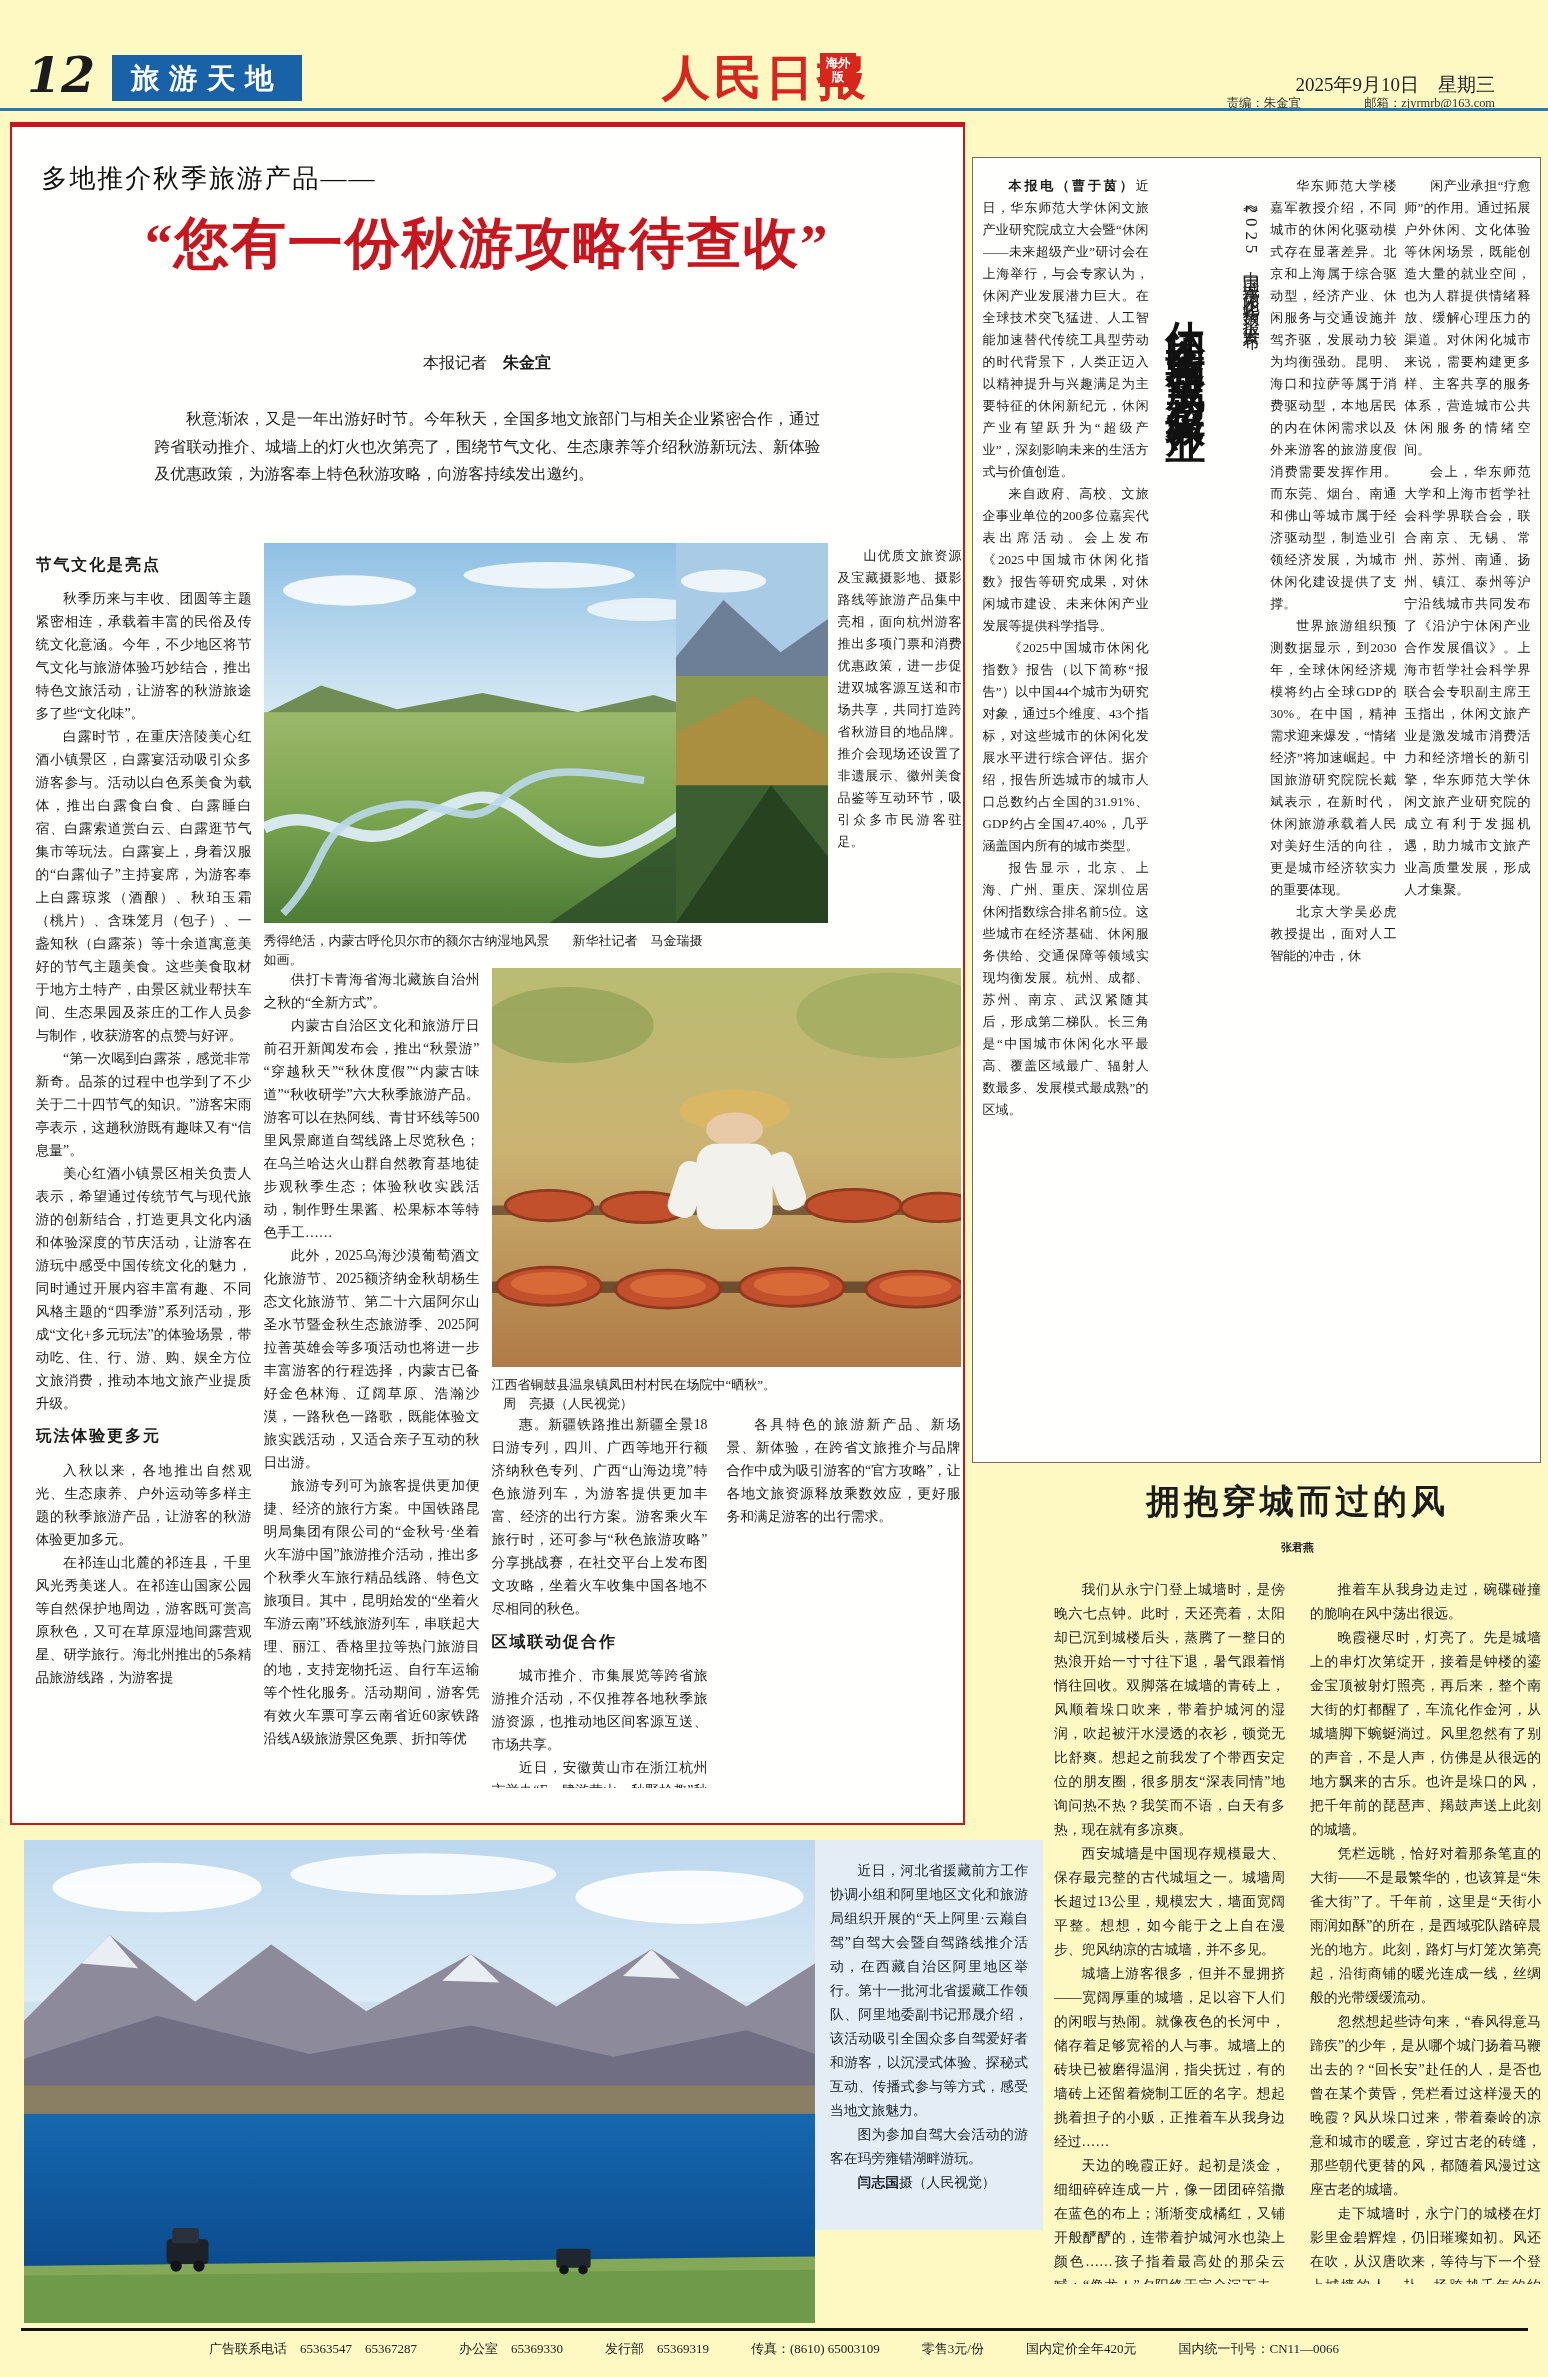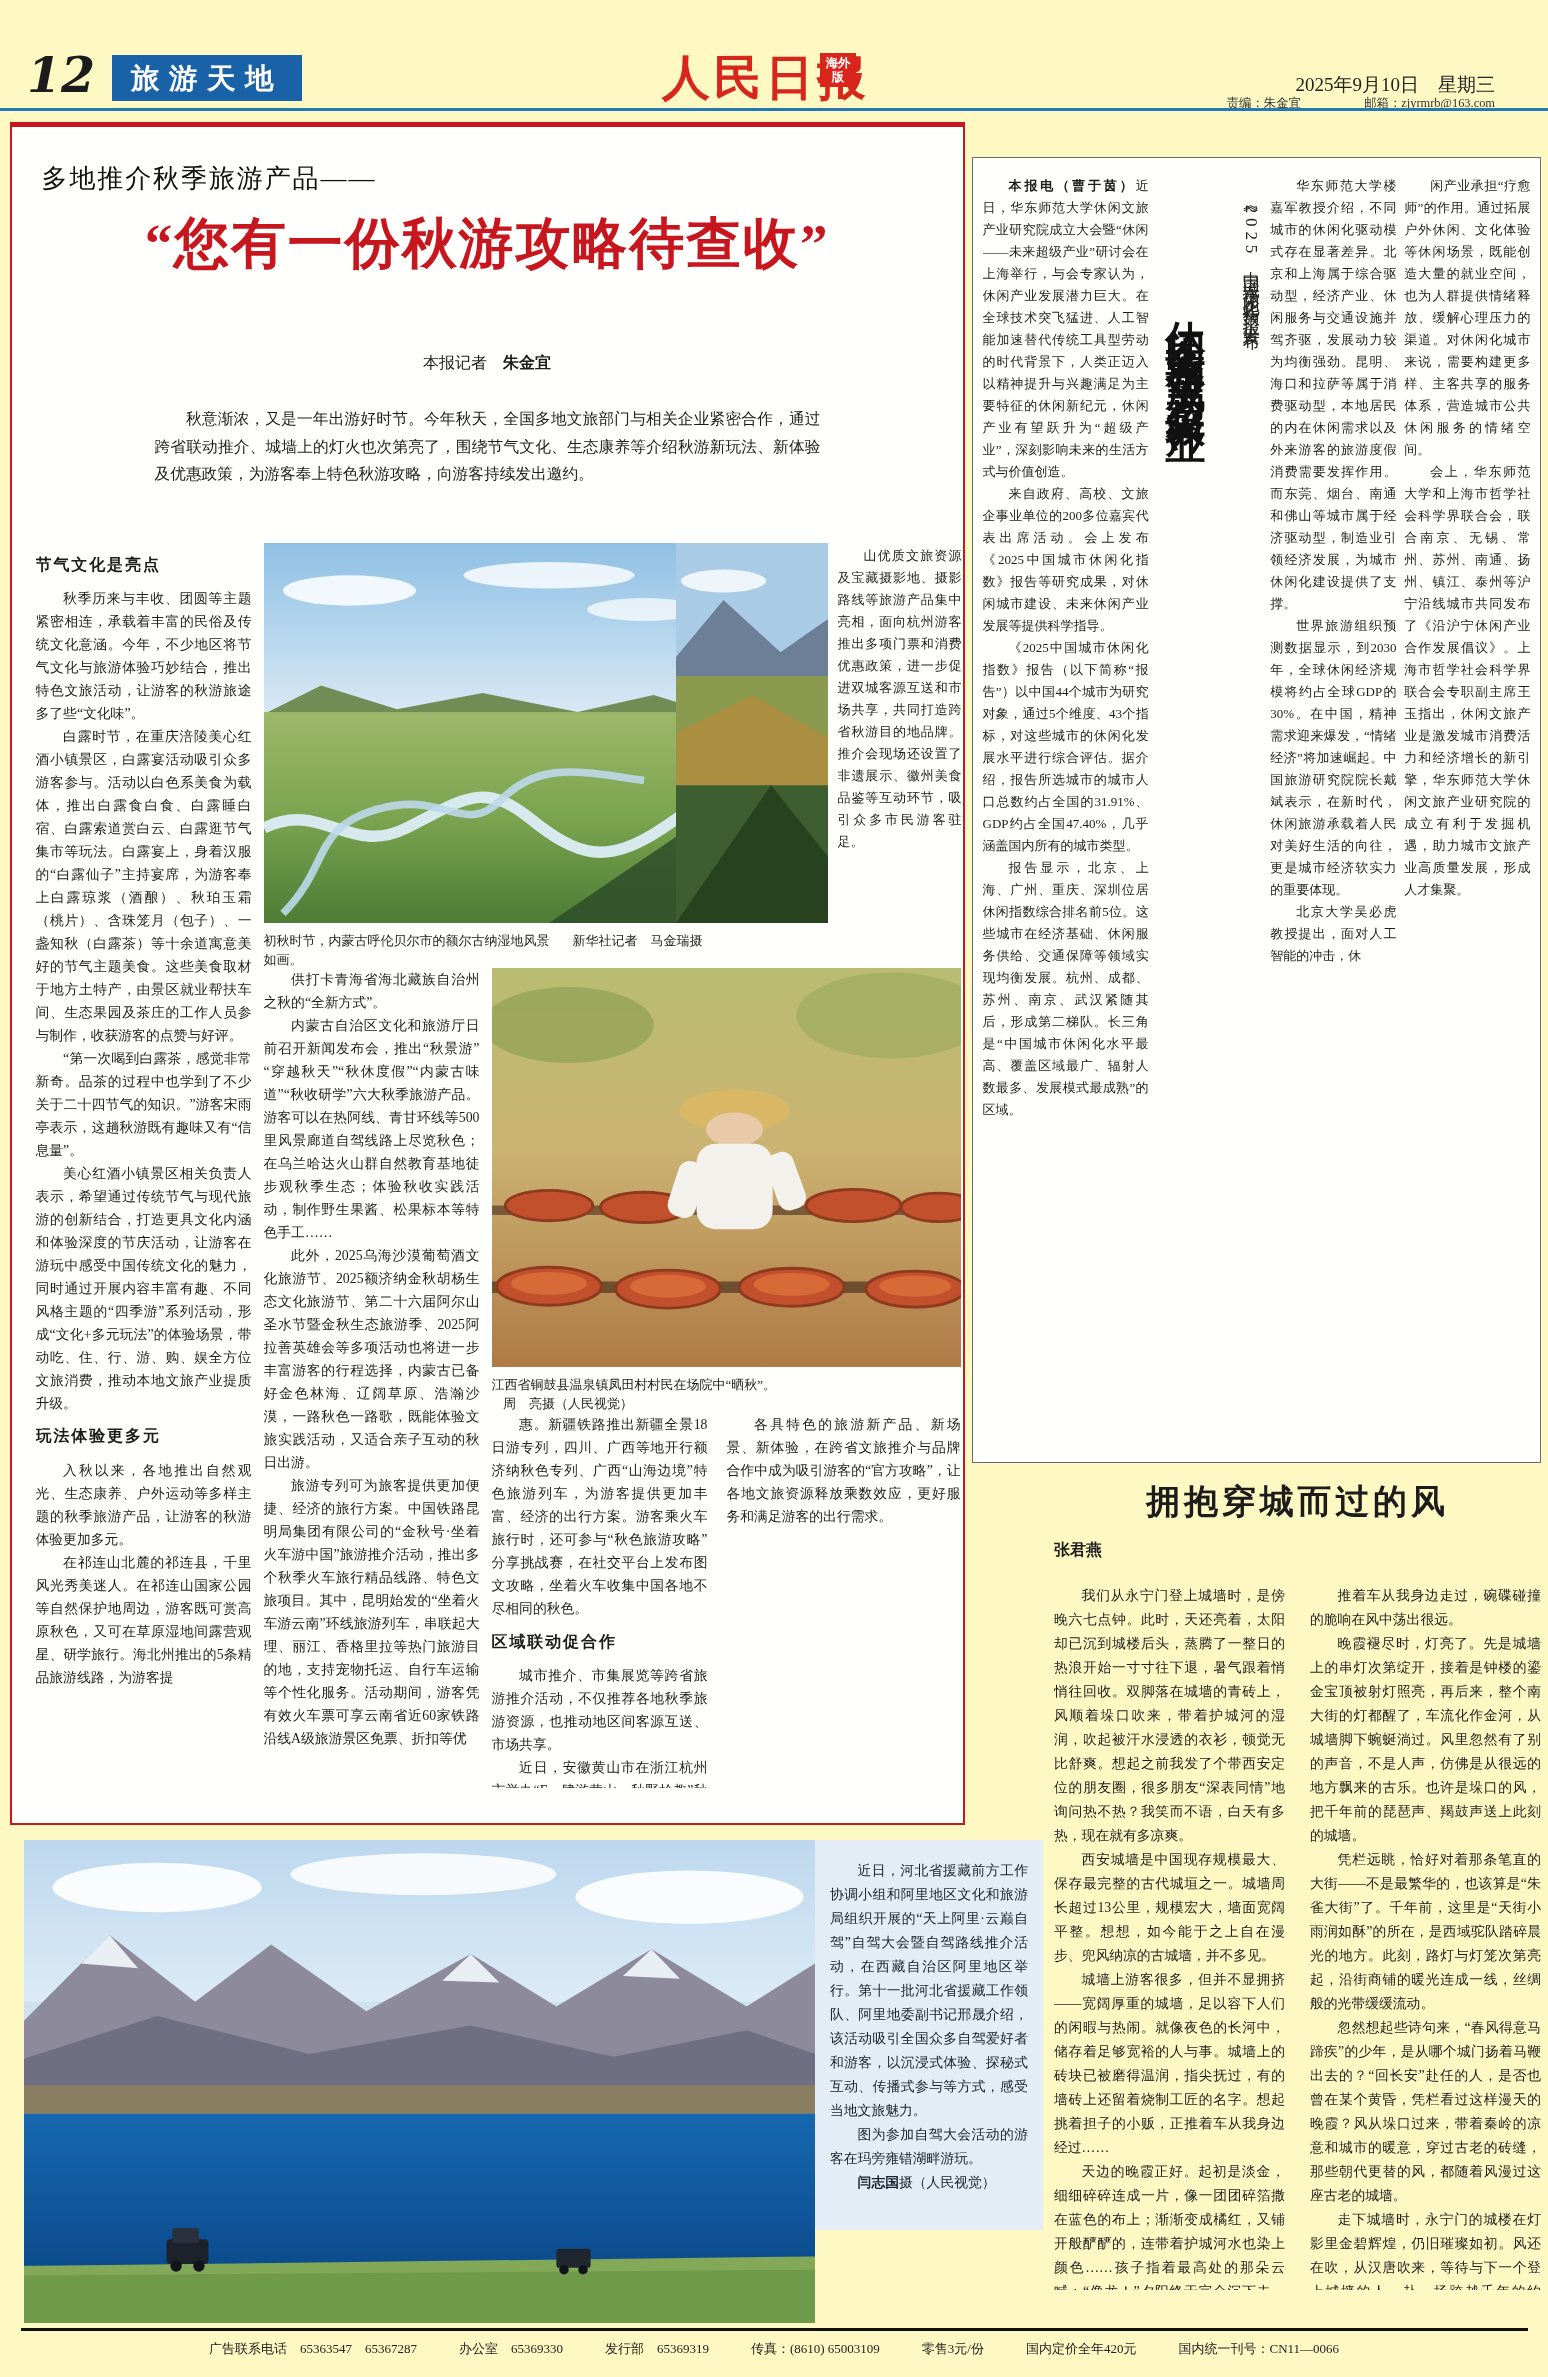--- a/index.html
+++ b/index.html
@@ -40,21 +40,21 @@
   .rb-colB{width:127px;}
   .rb-colC{width:127px;}
   .vtitle-big{writing-mode:vertical-rl;font-size:40px;font-weight:900;letter-spacing:8.6px;
               position:absolute;left:1.9px;top:114px;color:#111;}
   .vtitle-small{writing-mode:vertical-rl;font-size:17px;letter-spacing:4.8px;
                 position:absolute;right:0;top:25px;color:#222;}
   
   .essay{left:1054px;top:1479px;width:487px;height:856px;}
   .essay-title{text-align:center;font-family:"Liberation Sans","DejaVu Sans",sans-serif;
                font-weight:bold;font-size:34px;letter-spacing:3.8px;}
-  .essay-author{font-size:16px;margin-top:15px;font-family:"Liberation Sans",sans-serif;font-weight:bold;}
+  .essay-author{text-align:center;font-size:11px;margin-top:15px;font-family:"Liberation Sans",sans-serif;font-weight:bold;}
   .essay-cols{display:flex;gap:25px;margin-top:23px;}
   .essay-col{width:231px;height:706px;font-size:13.8px;line-height:24px;text-align:justify;overflow:hidden;}
   .essay-col p{margin:0;text-indent:2em;}
   
   .feature-cap{left:815px;top:1840px;width:228px;height:390px;background:#e4edf5;box-sizing:border-box;
                padding:19px 15px;font-size:13.8px;line-height:24px;text-align:justify;color:#16202c;overflow:hidden;}
   .feature-cap p{margin:0;text-indent:2em;}
   .feature-cap .credit-line{text-indent:2em;}
   .feature-cap b{font-family:"Liberation Sans",sans-serif;}
   
@@ -116,21 +116,21 @@
         <ellipse cx="300" cy="34" rx="90" ry="14" fill="#ffffff" opacity="0.8"></ellipse>
         <ellipse cx="400" cy="70" rx="60" ry="12" fill="#ffffff" opacity="0.7"></ellipse>
         <polygon points="0,180 60,150 140,175 230,158 330,178 410,160 462,176 462,200 0,200" fill="#6f8d55"></polygon>
         <rect y="178" width="462" height="222" fill="url(#grass1)"></rect>
         <path d="M0,300 C60,270 90,330 150,300 S230,250 280,290 S360,340 420,300 S450,270 462,280" fill="none" stroke="#dcedf6" stroke-width="12" opacity="0.95"></path>
         <path d="M20,390 C70,340 50,300 120,280 S210,310 250,270 S330,240 400,250" fill="none" stroke="#bcd8ea" stroke-width="8" opacity="0.9"></path>
         <polygon points="300,400 462,290 462,400" fill="#2e4e2a" opacity="0.85"></polygon>
       </svg>
     </div>
     <div class="abs caption-row" style="left:252px;top:804px;width:439px;">
-      <span>初秋时节，内蒙古呼伦贝尔市的额尔古纳湿地风景如画。</span>
+      <span>秀得绝活，内蒙古呼伦贝尔市的额尔古纳湿地风景如画。</span>
       <span class="credit">新华社记者　马金瑞摄</span>
     </div>
 
     <div class="abs photo" style="left:664px;top:416px;width:152px;height:380px;">
       <svg viewBox="0 0 160 400" preserveAspectRatio="none">
         <rect width="160" height="120" fill="#a9cbe6"></rect>
         <ellipse cx="50" cy="40" rx="45" ry="12" fill="#fff" opacity="0.8"></ellipse>
         <polygon points="0,120 50,60 110,115 160,80 160,150 0,150" fill="#6d7f96"></polygon>
         <rect y="140" width="160" height="120" fill="#8a9a4e"></rect>
         <polygon points="0,200 80,160 160,205 160,260 0,260" fill="#b08c3c" opacity="0.8"></polygon>

